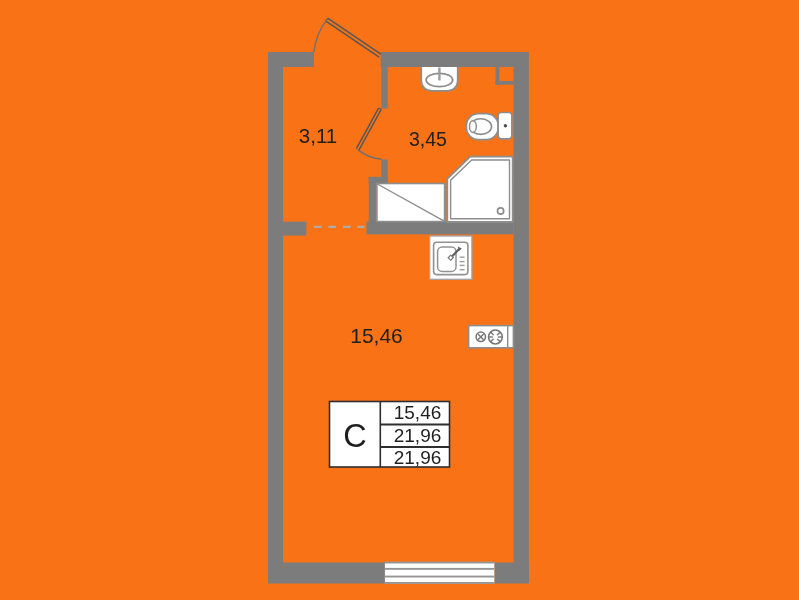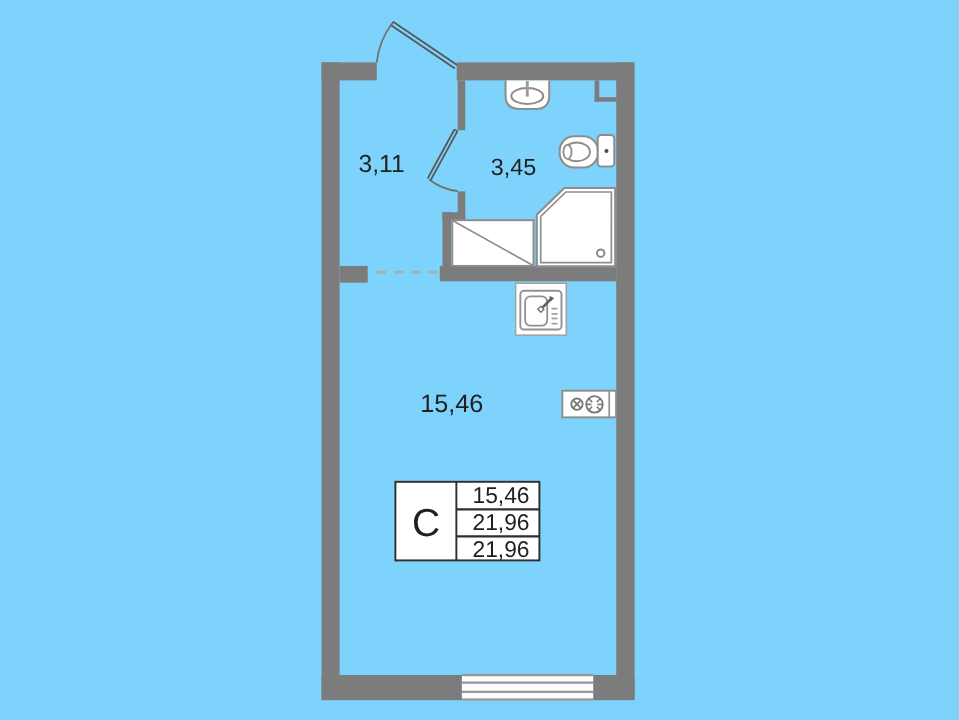--- a/index.html
+++ b/index.html
@@ -1,16 +1,16 @@
 <!DOCTYPE html>
 <html><head>
 <meta charset="utf-8">
 <style>
   html,body{margin:0;padding:0;background:#ffffff;}
-  .page{position:relative;width:799px;height:600px;background:#7dd3fc;overflow:hidden;}
+  .page{position:relative;width:799px;height:600px;background:#f97316;overflow:hidden;}
   svg{position:absolute;left:0;top:0;}
   text{font-family:"Liberation Sans",sans-serif;fill:#1f1f1f;}
 </style>
 </head>
 <body>
 <div class="page">
 <svg width="799" height="600" viewBox="0 0 799 600">
 
   <rect x="268" y="52" width="15" height="531" fill="#7c7c7c"></rect>
 

